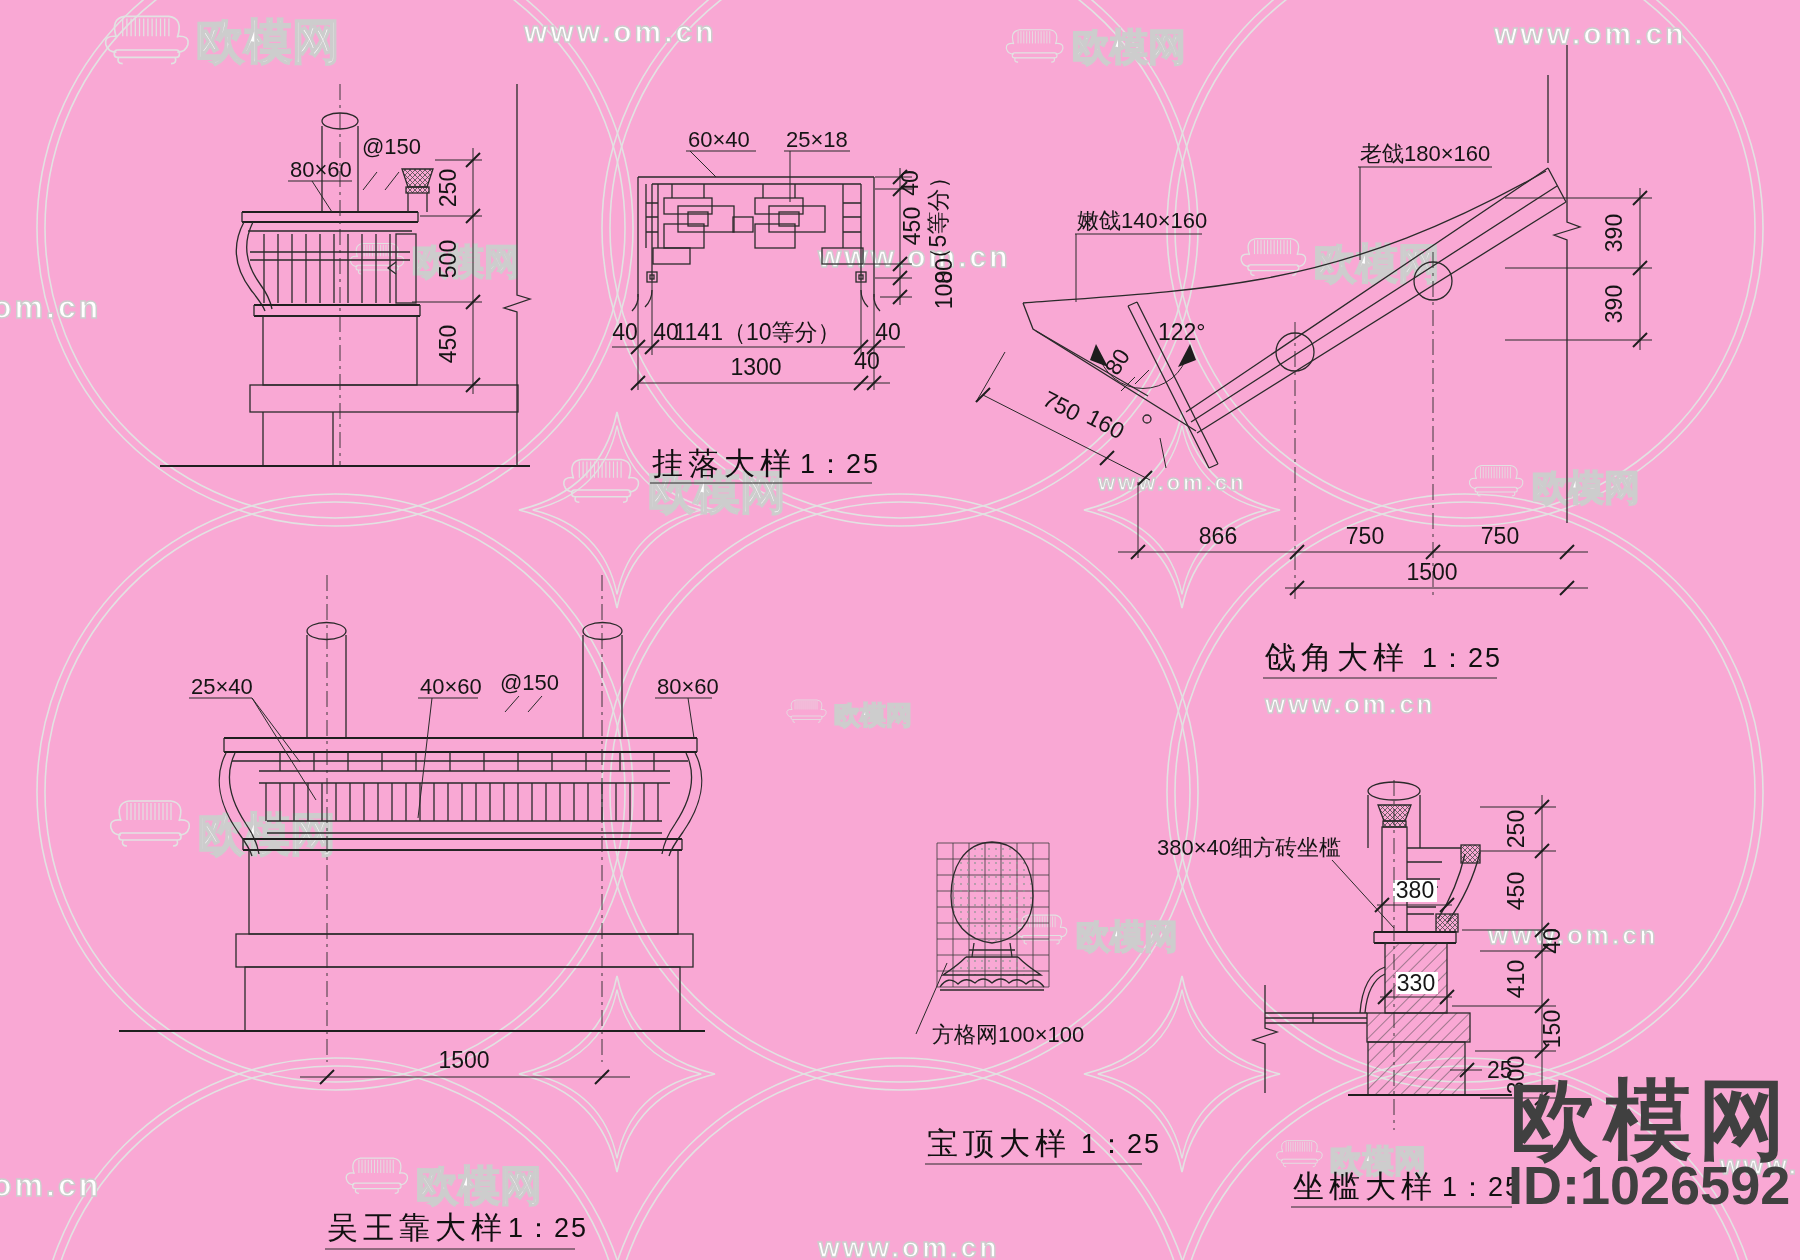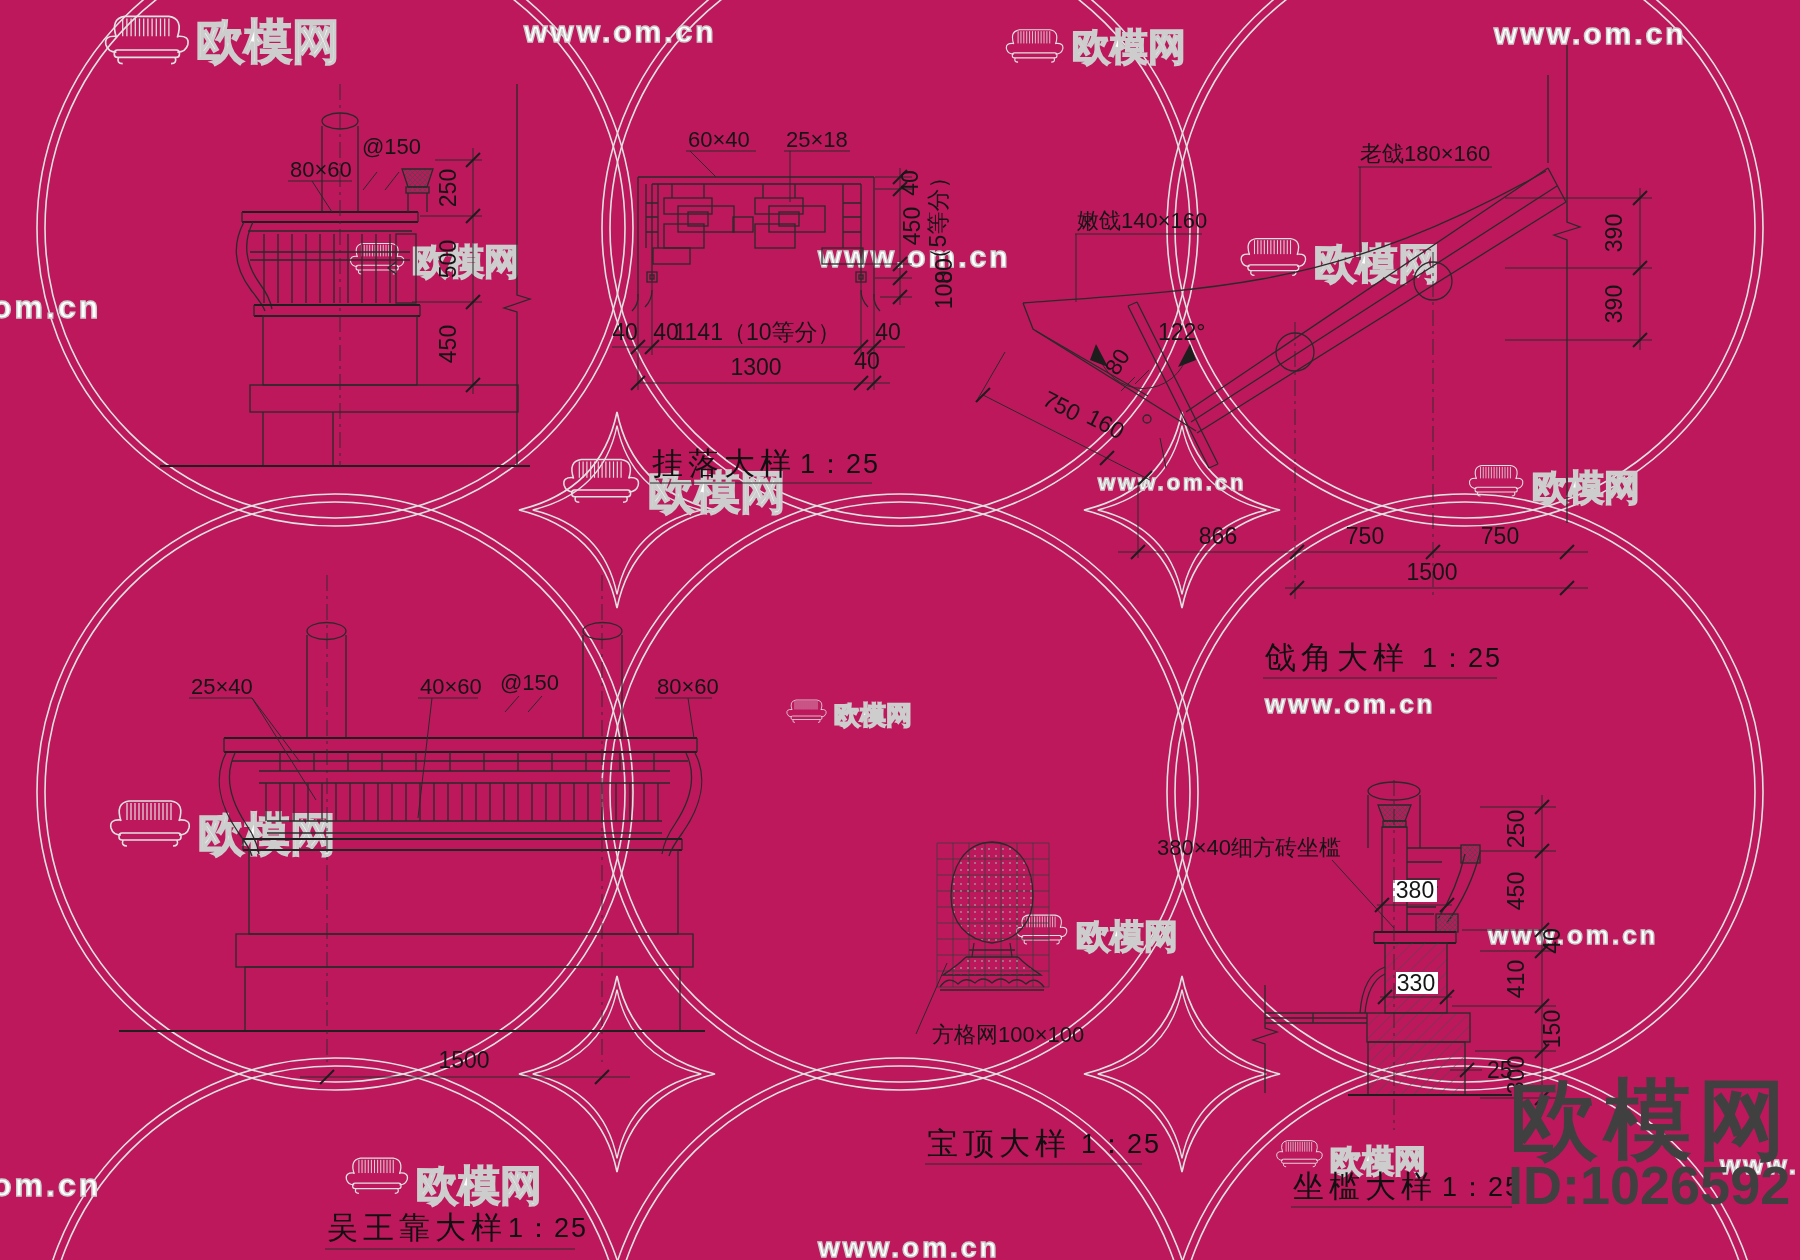--- a/index.html
+++ b/index.html
@@ -1,16 +1,16 @@
 <!DOCTYPE html>
 <html><head>
 <meta charset="utf-8">
 <style>
   html,body{margin:0;padding:0;background:#ffffff;}
-  .canvas{position:relative;width:1800px;height:1260px;background:#be185d;overflow:hidden;}
+  .canvas{position:relative;width:1800px;height:1260px;background:#f9a8d4;overflow:hidden;}
   svg{display:block;}
   .ln{stroke:#2a2a2a;stroke-width:1.3;fill:none;stroke-linecap:butt;}
   .fine{stroke:#2a2a2a;stroke-width:1;fill:none;}
   .thick{stroke:#1f1f1f;stroke-width:2.2;fill:none;}
   .cl{stroke:#2a2a2a;stroke-width:0.9;fill:none;stroke-dasharray:16 5 3 5;}
   .grid{stroke:#3a3a3a;stroke-width:0.8;fill:none;}
   .dim{font-family:"Liberation Sans",sans-serif;font-size:23px;fill:#151515;}
   .lab{font-family:"Liberation Sans",sans-serif;font-size:22px;fill:#151515;}
   .ttl{font-family:"Liberation Serif","DejaVu Serif",serif;font-size:31px;fill:#101010;letter-spacing:5px;}
   .ttlscale{font-family:"Liberation Sans",sans-serif;font-size:27px;fill:#101010;letter-spacing:2px;}

